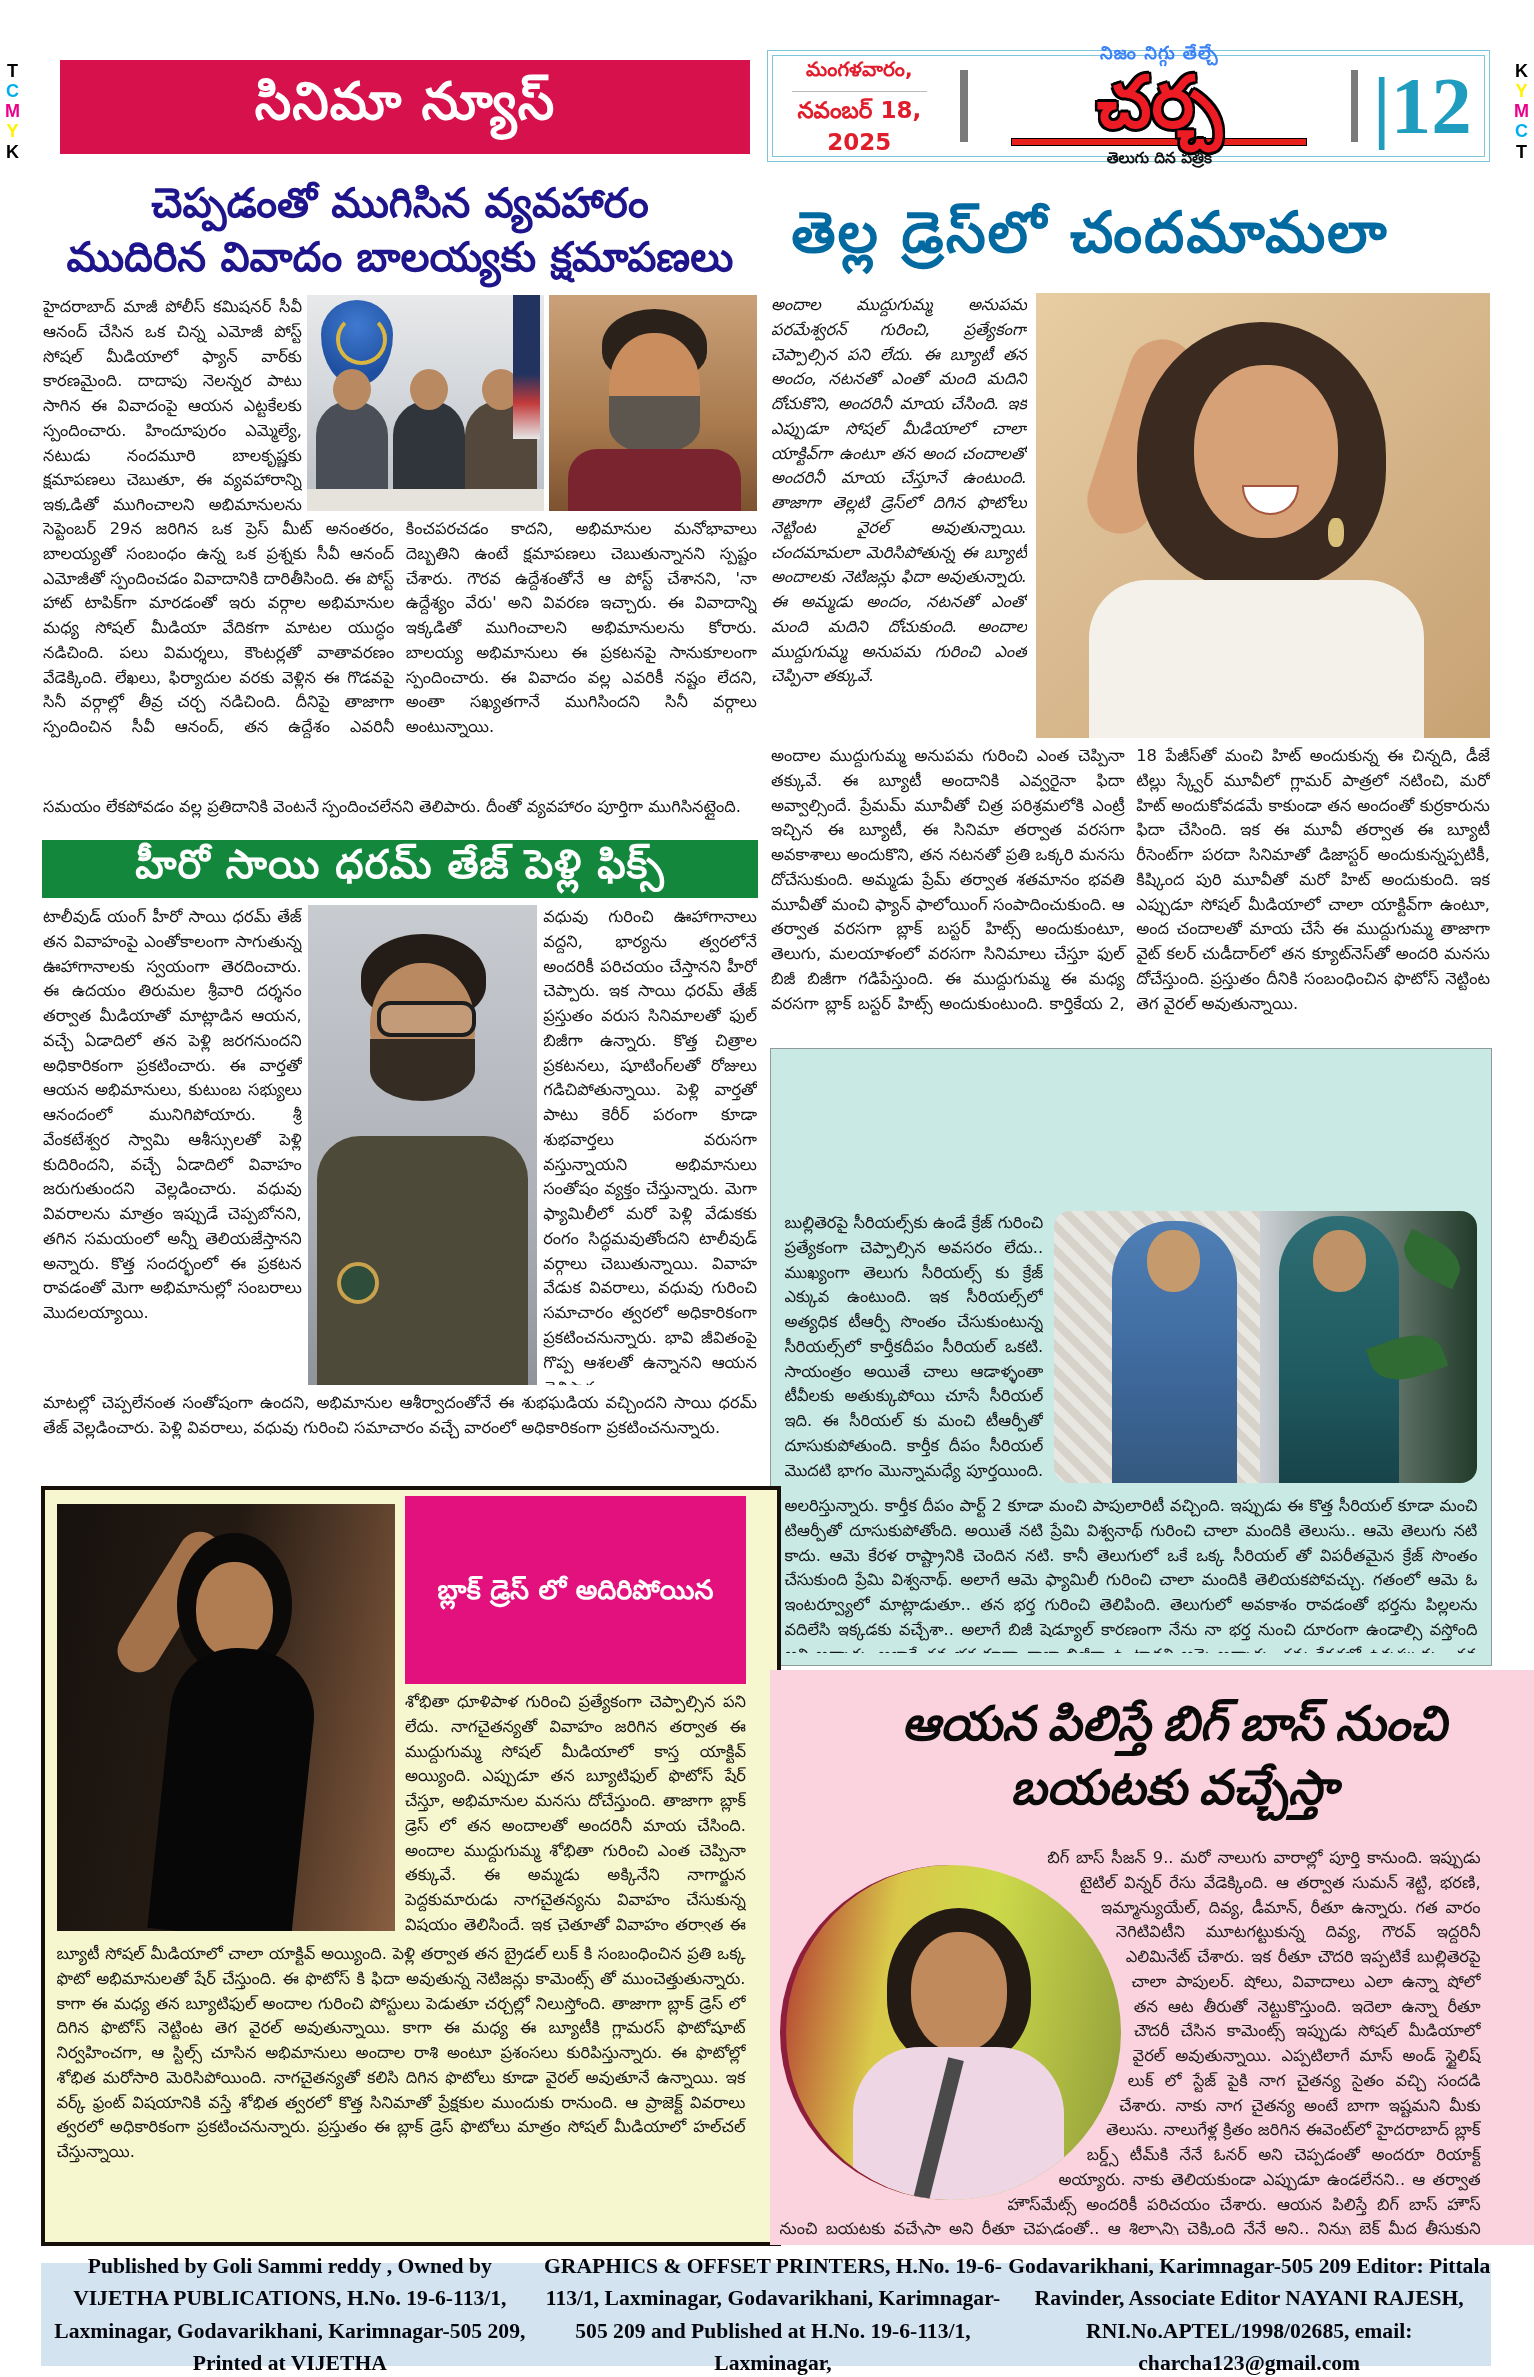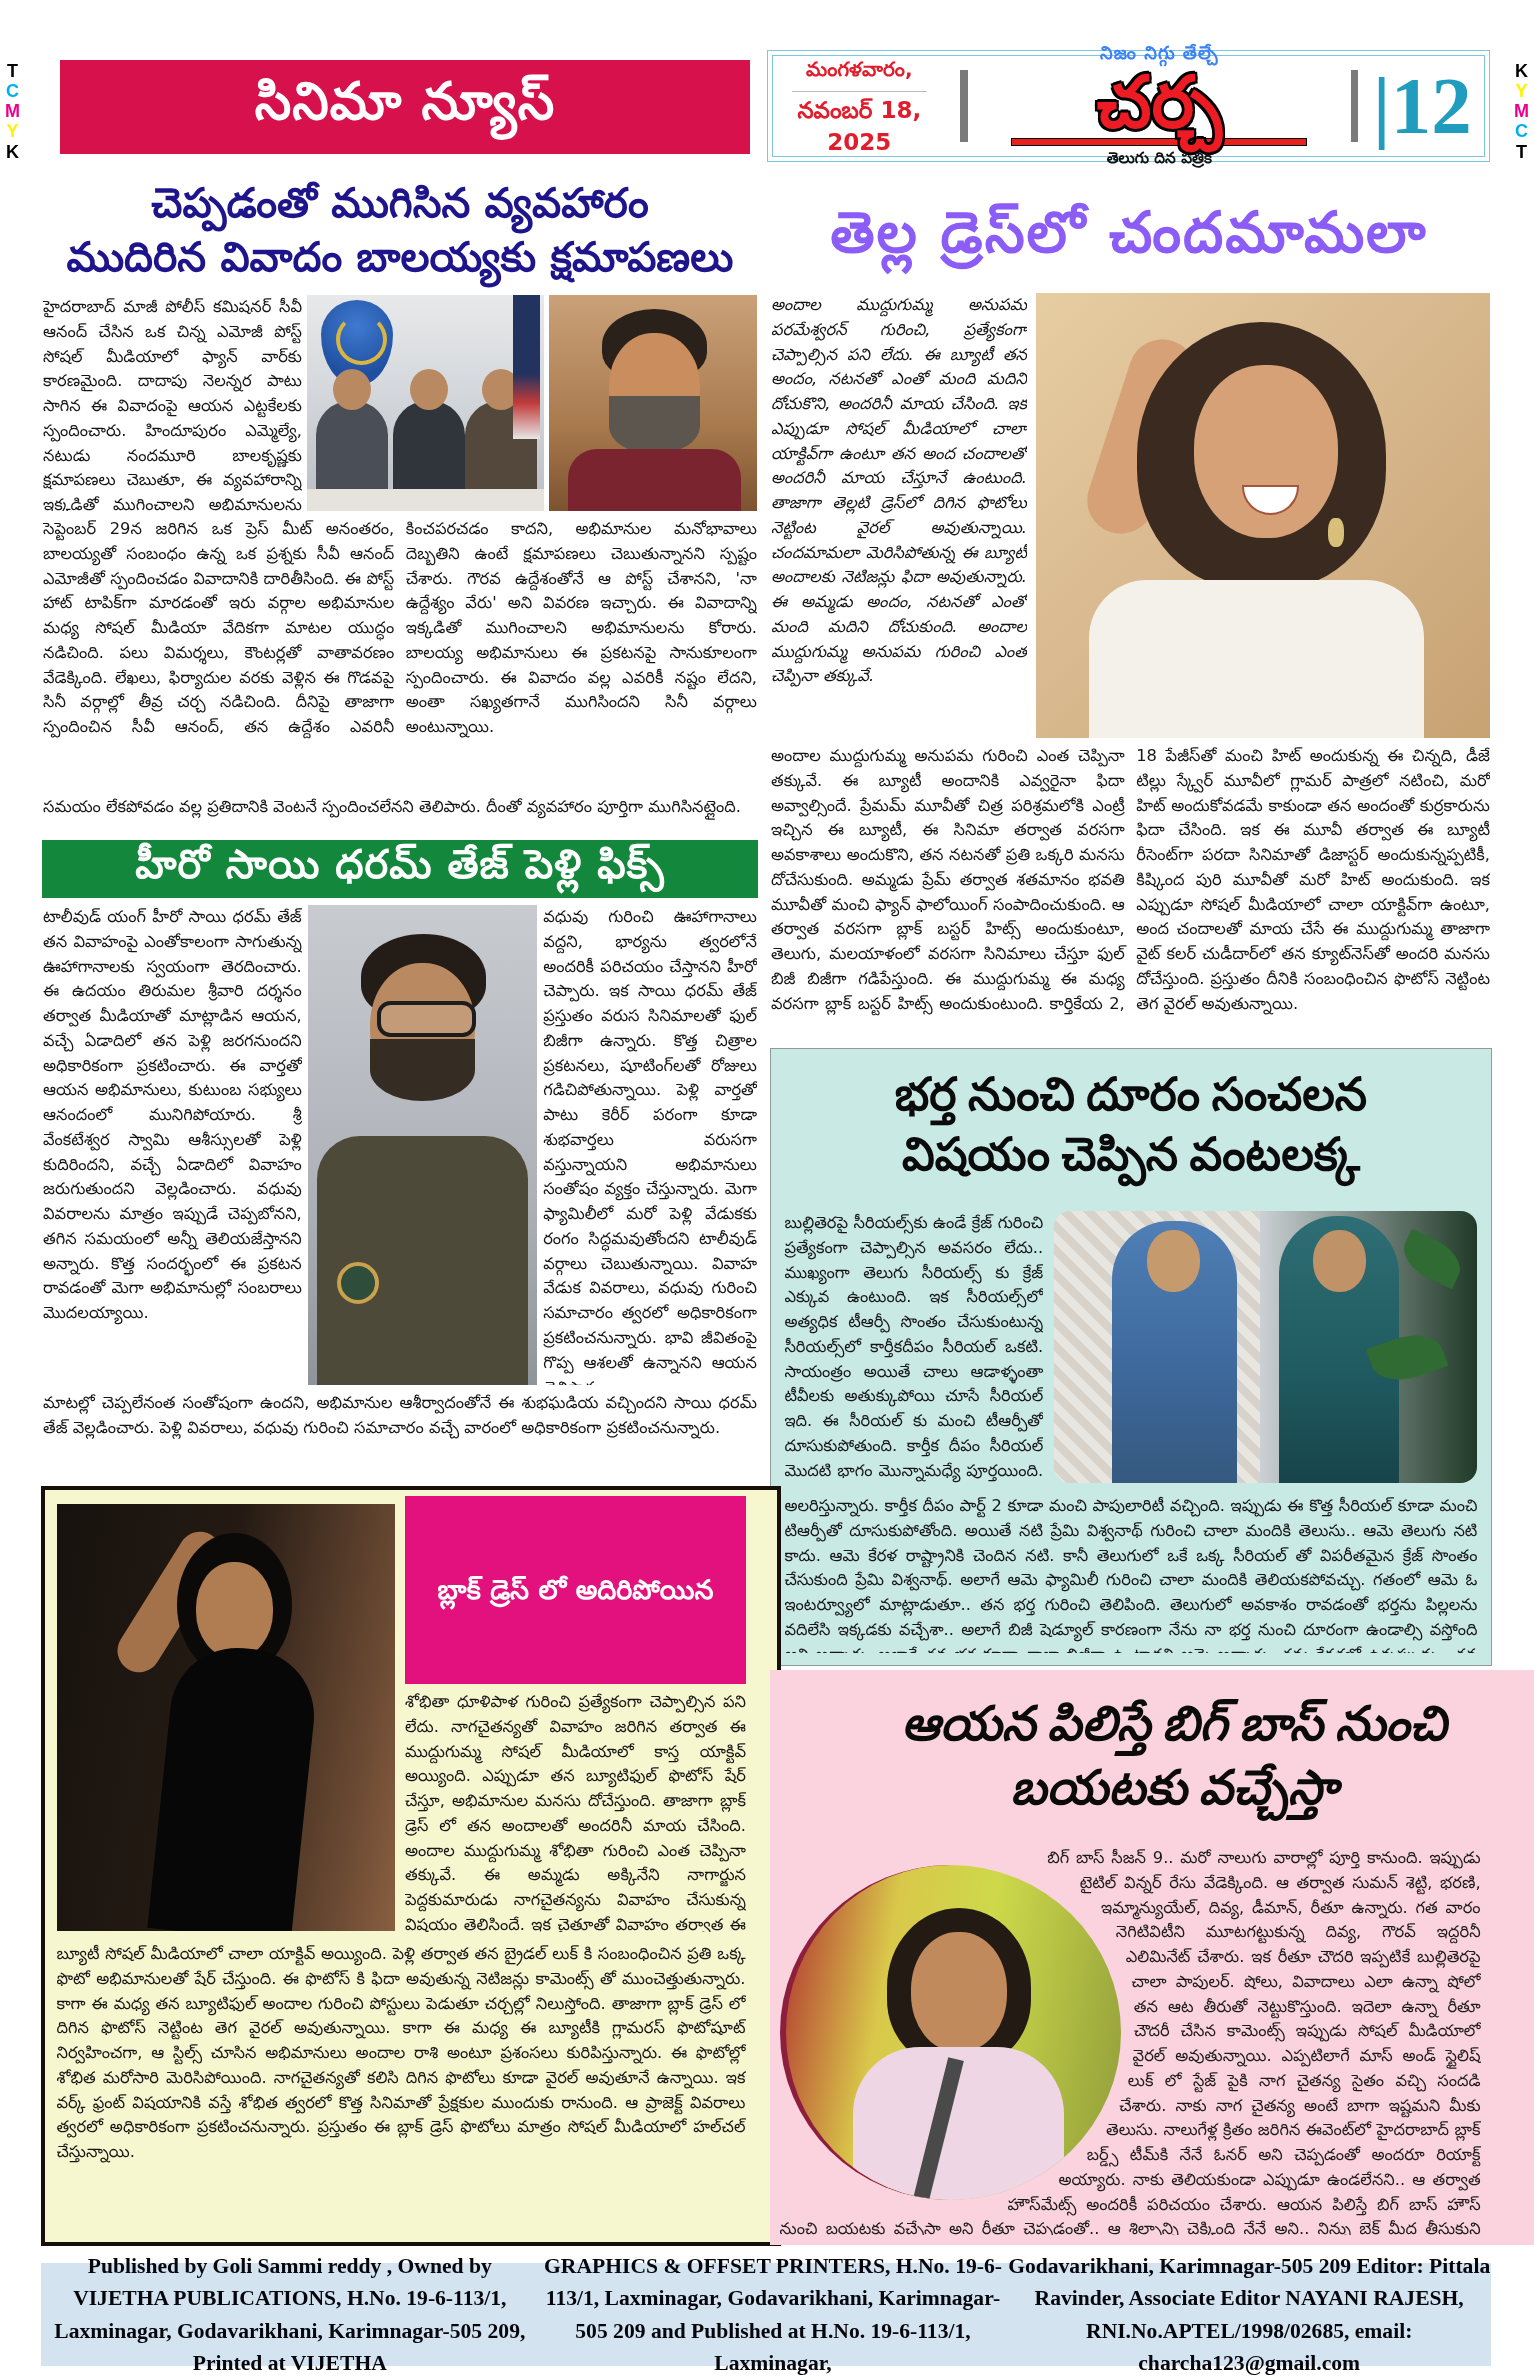--- a/index.html
+++ b/index.html
@@ -54,21 +54,21 @@
   .ph-press .flag{position:absolute;right:3.8px;top:0;width:27px;height:144px;background:linear-gradient(180deg,#23335f 55%,#c23a3a 75%,#e7e7e7 100%);}
   .ph-press .table{position:absolute;bottom:0;left:0;right:0;height:22px;background:#e6e3dc;}
   .ph-balayya{width:208px;height:216px;background:linear-gradient(180deg,#caa179 0%,#a97a4e 60%,#7c5230 100%);}
   .ph-balayya .hair{position:absolute;left:53px;top:14.4px;width:105px;height:72px;background:#2a211b;border-radius:50% 50% 40% 40%;}
   .ph-balayya .face{position:absolute;left:60px;top:38px;width:91px;height:110px;background:#c98d5e;border-radius:48%;}
   .ph-balayya .beard{position:absolute;left:60px;top:101px;width:91px;height:58px;background:#5d564f;border-radius:0 0 48% 48%;}
   .ph-balayya .torso{position:absolute;left:19px;bottom:0;width:173px;height:62px;background:#7a2430;border-radius:29px 29px 0 0;}
   .a1-cols{position:absolute;left:43px;top:517px;width:714px;height:274px;}
   .a1-tail{position:absolute;left:43px;top:795px;width:714px;height:28px;font-size:16.3px;overflow:hidden;}
   
-  .a2-head{position:absolute;left:767px;top:201px;width:724px;text-align:center;color:#8b5cf6;
+  .a2-head{position:absolute;left:728px;top:201px;width:724px;text-align:center;color:#0369a1;
            font-weight:800;font-size:57px;line-height:1.1;letter-spacing:1.9px;}
   .a2-row{position:absolute;left:771px;top:293px;width:719px;height:445px;display:flex;gap:8.6px;}
   .a2-row .btxt{width:256px;height:445px;font-style:italic;}
   .ph-anupama{width:454px;height:445px;background:linear-gradient(135deg,#e7cda2 0%,#d9b98f 45%,#c7a273 100%);}
   .ph-anupama .hair{position:absolute;left:101px;top:29px;width:249px;height:268px;background:#3a2a20;border-radius:50% 50% 45% 45%;}
   .ph-anupama .face{position:absolute;left:158px;top:72px;width:144px;height:173px;background:#d7a177;border-radius:48%;}
   .ph-anupama .smile{position:absolute;left:206px;top:192px;width:53px;height:26px;background:#fff;border-radius:0 0 29px 29px;border:2.9px solid #a5543d;}
   .ph-anupama .arm{position:absolute;left:72px;top:43px;width:67px;height:201px;background:#d7a177;border-radius:34px;transform:rotate(18deg);}
   .ph-anupama .dress{position:absolute;left:53px;bottom:0;width:335px;height:158px;background:#f4f1ea;border-radius:58px 58px 0 0;}
   .ph-anupama .earring{position:absolute;left:292px;top:225px;width:16.3px;height:29px;background:#d9c07a;border-radius:40%;}
@@ -234,24 +234,20 @@
       <div class="glasses"></div>
       <div class="beard"></div>
       <div class="torso"></div>
       <div class="watch"></div>
     </div>
     <div class="btxt a3-colB">వధువు గురించి ఊహాగానాలు వద్దని, భార్యను త్వరలోనే అందరికీ పరిచయం చేస్తానని హీరో చెప్పారు. ఇక సాయి ధరమ్ తేజ్ ప్రస్తుతం వరుస సినిమాలతో ఫుల్ బిజీగా ఉన్నారు. కొత్త చిత్రాల ప్రకటనలు, షూటింగ్‌లతో రోజులు గడిచిపోతున్నాయి. పెళ్లి వార్తతో పాటు కెరీర్ పరంగా కూడా శుభవార్తలు వరుసగా వస్తున్నాయని అభిమానులు సంతోషం వ్యక్తం చేస్తున్నారు. మెగా ఫ్యామిలీలో మరో పెళ్లి వేడుకకు రంగం సిద్ధమవుతోందని టాలీవుడ్ వర్గాలు చెబుతున్నాయి. వివాహ వేడుక వివరాలు, వధువు గురించి సమాచారం త్వరలో అధికారికంగా ప్రకటించనున్నారు. భావి జీవితంపై గొప్ప ఆశలతో ఉన్నానని ఆయన తెలిపారు.</div>
   </div>
   <div class="a3-tail btxt">మాటల్లో చెప్పలేనంత సంతోషంగా ఉందని, అభిమానుల ఆశీర్వాదంతోనే ఈ శుభఘడియ వచ్చిందని సాయి ధరమ్ తేజ్ వెల్లడించారు. పెళ్లి వివరాలు, వధువు గురించి సమాచారం వచ్చే వారంలో అధికారికంగా ప్రకటించనున్నారు.</div>
 
   <div class="a4-box">
-    <div class="a4-head">
-      <div>భర్త నుంచి దూరం సంచలన</div>
-      <div>విషయం చెప్పిన వంటలక్క</div>
-    </div>
     <div class="a4-row">
       <div class="btxt">బుల్లితెరపై సీరియల్స్‌కు ఉండే క్రేజ్ గురించి ప్రత్యేకంగా చెప్పాల్సిన అవసరం లేదు.. ముఖ్యంగా తెలుగు సీరియల్స్ కు క్రేజ్ ఎక్కువ ఉంటుంది. ఇక సీరియల్స్‌లో అత్యధిక టీఆర్పీ సొంతం చేసుకుంటున్న సీరియల్స్‌లో కార్తీకదీపం సీరియల్ ఒకటి. సాయంత్రం అయితే చాలు ఆడాళ్ళంతా టీవీలకు అతుక్కుపోయి చూసే సీరియల్ ఇది. ఈ సీరియల్ కు మంచి టీఆర్పీతో దూసుకుపోతుంది. కార్తీక దీపం సీరియల్ మొదటి భాగం మొన్నామధ్యే పూర్తయింది. ఇప్పుడు కార్తీక దీపం: ఇది నవ వసంతం అనే పేరుతో కొత్త భాగం మొదలు పెట్టి ప్రేక్షకులను అలరిస్తున్నారు.</div>
       <div class="photo ph-premi">
         <div class="chair"></div>
         <div class="w1"></div>
         <div class="f1"></div>
         <div class="w2"></div>
         <div class="f2"></div>
         <div class="leaf1"></div>
         <div class="leaf2"></div>

